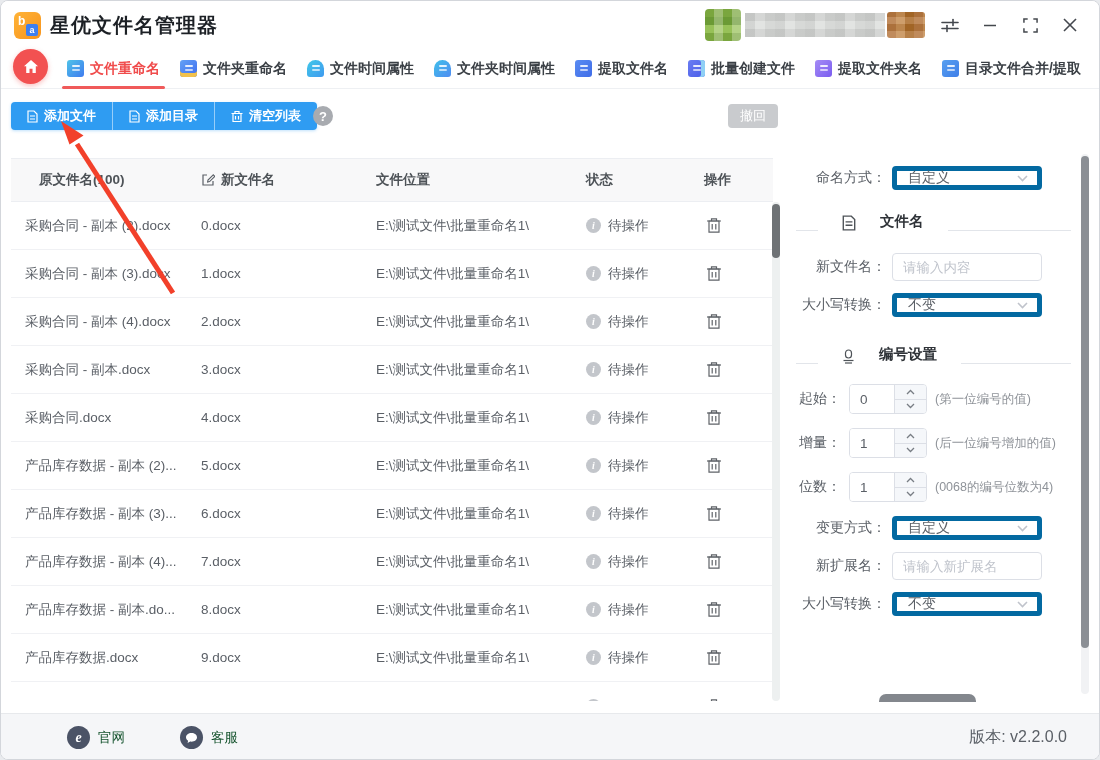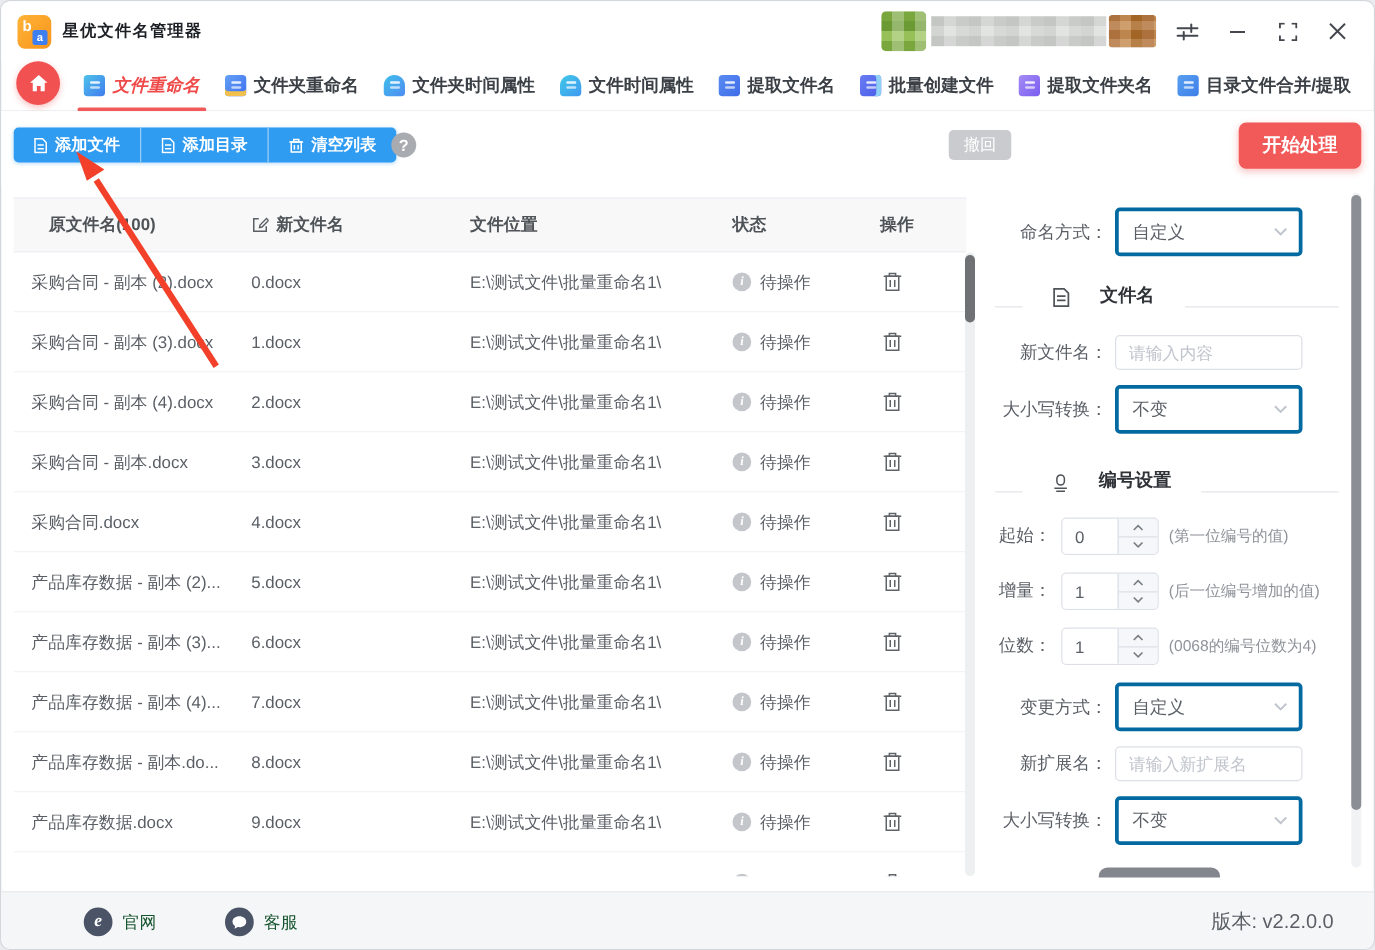--- a/index.html
+++ b/index.html
@@ -5,58 +5,58 @@
   * { box-sizing: border-box; margin: 0; padding: 0; }
   html,body { width:1100px; height:760px; }
   body { font-family:"Liberation Sans","DejaVu Sans",sans-serif; background:#e9ebee; overflow:hidden; }
   .window { position:relative; width:1100px; height:760px; background:#fff; border:1px solid #d3d6db; border-radius:8px; overflow:hidden; }
 
   
   .titlebar { height:48px; display:flex; align-items:center; padding:0 14px 0 13px; background:#fff; }
   .app-logo { position:relative; width:27px; height:27px; border-radius:6px; background:linear-gradient(135deg,#ffb337,#f7941d); margin-right:9px; flex-shrink:0; }
   .app-logo .b { position:absolute; left:4px; top:2px; color:#fff; font-size:12px; font-weight:700; }
   .app-logo .a { position:absolute; right:3px; bottom:3px; width:12px; height:12px; background:#3d7ff0; border-radius:2px; color:#fff; font-size:9px; font-weight:700; display:flex; align-items:center; justify-content:center; }
-  .app-title { font-size:13px; font-weight:700; color:#1c2025; letter-spacing:1px; }
+  .app-title { font-size:20px; font-weight:700; color:#1c2025; letter-spacing:1px; }
   .tb-right { margin-left:auto; display:flex; align-items:center; }
   .blur-avatar { width:36px; height:32px; border-radius:4px;
     background: repeating-linear-gradient(90deg, rgba(255,255,255,0) 0 9px, rgba(255,255,255,.28) 9px 18px),
                 repeating-linear-gradient(0deg, #7aa63e 0 8px, #97c158 8px 16px, #6b9a35 16px 24px); }
   .blur-name { width:140px; height:24px; margin-left:4px;
     background: repeating-linear-gradient(0deg, rgba(0,0,0,.05) 0 8px, rgba(255,255,255,.08) 8px 16px),
                 repeating-linear-gradient(90deg, #cfd1cf 0 10px, #e0e2e0 10px 20px, #d4d6d4 20px 30px); }
   .blur-vip { width:38px; height:26px; border-radius:3px; margin-left:2px;
     background: repeating-linear-gradient(0deg, rgba(255,255,255,.15) 0 7px, rgba(0,0,0,.05) 7px 14px),
                 repeating-linear-gradient(90deg, #b5773f 0 9px, #c68d52 9px 18px, #aa6a28 18px 27px); }
   .winbtn { width:30px; height:30px; margin-left:10px; display:flex; align-items:center; justify-content:center; cursor:pointer; color:#44484e; }
   .winbtn svg { display:block; }
 
   
   .tabbar { position:relative; height:40px; display:flex; align-items:stretch; padding-left:66px; border-bottom:1px solid #eef0f3; white-space:nowrap; }
   .home-btn { position:absolute; left:12px; top:0px; width:35px; height:35px; border-radius:50%; background:#f25151; display:flex; align-items:center; justify-content:center; cursor:pointer; box-shadow:0 2px 5px rgba(242,81,81,.35); }
   .tab { display:flex; align-items:center; gap:6px; margin-right:20px; font-size:14px; font-weight:600; color:#3b4046; position:relative; cursor:pointer; }
-  .tab.active { color:#f04b4b;font-style:italic; }
+  .tab.active { color:#f04b4b; }
   .tab.active::after { content:""; position:absolute; left:-5px; right:-5px; bottom:-1px; height:3px; border-radius:2px; background:#f05a5a; }
   .tab-icon { width:17px; height:17px; border-radius:3px; flex-shrink:0; }
   .tab-icon::after { content:""; display:block; width:8px; height:2px; margin:5px auto 0; border-radius:1px; background:rgba(255,255,255,.85); box-shadow:0 4px 0 rgba(255,255,255,.65); }
   .file-rename-icon       { background:linear-gradient(135deg,#4fc3e8,#3f7bf0); }
   .folder-rename-icon     { background:linear-gradient(135deg,#63a1f5,#3f6ef0); box-shadow:inset 0 -4px 0 #f2c14b; }
   .file-time-icon         { background:linear-gradient(135deg,#41c8e8,#3f9af0); border-radius:50% 50% 3px 3px; }
   .folder-time-icon       { background:linear-gradient(135deg,#3fc0ea,#4f8cf2); border-radius:50% 50% 3px 3px; }
   .extract-filename-icon  { background:linear-gradient(135deg,#5a8cf2,#3f6ce8); }
   .extract-foldername-icon{ background:linear-gradient(135deg,#a58cf5,#7a5cf0); }
   .batch-create-icon      { background:linear-gradient(135deg,#6a7df2,#4a5ce8); box-shadow:inset -4px 0 0 #8fd0f5; }
   .merge-extract-icon     { background:linear-gradient(135deg,#58a0f0,#3e7ee8); }
 
   
   .toolbar { position:relative; height:60px; background:#fff; }
   .btn-group { position:absolute; left:10px; top:13px; display:flex; background:#2f9cf2; border-radius:4px; overflow:hidden; box-shadow:0 1px 3px rgba(47,156,242,.3); }
   .tool-btn { display:flex; align-items:center; gap:6px; color:#fff; font-size:13px; font-weight:600; padding:0 16px; height:28px; border-right:1px solid rgba(255,255,255,.5); cursor:pointer; background:transparent; }
   .tool-btn:last-child { border-right:none; }
   .help-circle { position:absolute; left:312px; top:17px; width:20px; height:20px; border-radius:50%; background:#a8abb0; color:#fff; font-size:13px; font-weight:700; display:flex; align-items:center; justify-content:center; cursor:pointer; }
-  .undo-btn { position:absolute; left:758px; top:15px; width:50px; height:24px; border-radius:4px; background:#c9cbce; color:#fff; font-size:13px; display:flex; align-items:center; justify-content:center; cursor:not-allowed; }
+  .undo-btn { position:absolute; left:727px; top:15px; width:50px; height:24px; border-radius:4px; background:#c9cbce; color:#fff; font-size:13px; display:flex; align-items:center; justify-content:center; cursor:not-allowed; }
   .start-btn { position:absolute; right:10px; top:9px; width:98px; height:37px; border-radius:6px; background:#f25959; color:#fff; font-size:15px; font-weight:600; display:flex; align-items:center; justify-content:center; cursor:pointer; box-shadow:0 2px 6px rgba(242,89,89,.35); }
 
   
   .main { display:flex; height:564px; position:relative; }
 
   .table-wrap { width:780px; padding:9px 0 0 10px; position:relative; flex-shrink:0; }
   .thead { display:flex; align-items:center; width:762px; height:44px; background:#f8f8f9; border-top:1px solid #eceef2; border-bottom:1px solid #eceef2; font-size:13.5px; font-weight:700; color:#4e5358; }
   .c1 { width:190px; } .c2 { width:175px; } .c3 { width:210px; } .c4 { width:112px; } .c5 { width:75px; padding-left:6px; }
   .thead .c1 { padding-left:28px; }
   .c1,.c2,.c3 { overflow:hidden; text-overflow:ellipsis; white-space:nowrap; }
@@ -69,21 +69,21 @@
   .info-i::before { content:"i"; font:italic 700 10px "Liberation Serif","DejaVu Serif",serif; }
   .trash-btn { background:none; border:none; cursor:pointer; padding:2px; display:flex; }
   .vscroll { position:absolute; left:771px; top:53px; width:8px; height:499px; background:#edf0f0; border-radius:4px; }
   .vscroll .thumb { position:absolute; top:2px; left:0; width:8px; height:54px; background:#6e7275; border-radius:4px; cursor:pointer; }
 
   
   .settings-panel { position:relative; flex:1; height:553px; overflow:hidden; padding-top:17px; font-size:14px; color:#5a5f66; }
   .sel-row { display:flex; align-items:center; margin-bottom:12px; }
   .plabel { width:105px; text-align:right; flex-shrink:0; }
   .nlabel { width:60px; text-align:right; flex-shrink:0; margin-right:8px; }
-  .sel-box { width:150px; height:39px; margin-left:6px; border:3px solid #0369a1; border-radius:4px; background:#fff; display:flex; align-items:center; justify-content:space-between; padding:0 9px 0 11px; cursor:pointer; color:#5a5f66; }
+  .sel-box { width:150px; height:24px; margin-left:6px; border:5px solid #0369a1; border-radius:4px; background:#fff; display:flex; align-items:center; justify-content:space-between; padding:0 9px 0 11px; cursor:pointer; color:#5a5f66; }
   .text-input { width:150px; height:28px; margin-left:6px; border:1px solid #dcdfe6; border-radius:4px; padding:0 10px; font-size:13.5px; color:#5a5f66; font-family:inherit; outline:none; }
   .text-input::placeholder { color:#c0c4cc; }
   .section-div { display:flex; align-items:flex-end; gap:24px; margin:22px 28px 22px 15px; }
   .section-div.num { margin-top:28px; margin-bottom:20px; }
   .section-div.ext { margin-top:17px; margin-bottom:22px; }
   .dash { width:22px; height:1px; background:#e2e5ea; flex-shrink:0; }
   .dash.grow { flex:1; width:auto; }
   .sec-title { font-weight:700; color:#2f3338; font-size:14.5px; }
   .num-row { display:flex; align-items:center; margin-bottom:14px; }
   .spinner { width:78px; height:30px; border:1px solid #dcdfe6; border-radius:4px; display:flex; overflow:hidden; background:#fff; }
@@ -161,26 +161,26 @@
     <div style="display:flex; align-items:stretch;">
         <div class="tab active">
     <span class="tab-icon file-rename-icon"></span>
     <span class="tab-label">文件重命名</span>
   </div>
         <div class="tab">
     <span class="tab-icon folder-rename-icon"></span>
     <span class="tab-label">文件夹重命名</span>
   </div>
         <div class="tab">
+    <span class="tab-icon file-time-icon"></span>
+    <span class="tab-label">文件时间属性</span>
+  </div>
+        <div class="tab">
     <span class="tab-icon folder-time-icon"></span>
     <span class="tab-label">文件夹时间属性</span>
-  </div>
-        <div class="tab">
-    <span class="tab-icon file-time-icon"></span>
-    <span class="tab-label">文件时间属性</span>
   </div>
         <div class="tab">
     <span class="tab-icon extract-filename-icon"></span>
     <span class="tab-label">提取文件名</span>
   </div>
         <div class="tab">
     <span class="tab-icon batch-create-icon"></span>
     <span class="tab-label">批量创建文件</span>
   </div>
         <div class="tab">
@@ -220,21 +220,20 @@
             <line x1="4.5" y1="6" x2="4.5" y2="9.5"></line>
             <line x1="7.5" y1="6" x2="7.5" y2="9.5"></line>
           </svg>
         <span>清空列表</span>
       </div>
     </div>
     <div class="help-circle">
         <span>?</span>
       </div>
     <div class="undo-btn">撤回</div>
-    <div class="start-btn">开始处理</div>
   </div>
 
   <div class="main">
 
     <div class="table-wrap">
       <div class="thead">
         <div class="c1">原文件名(100)</div>
         <div class="c2 hdr2">
           <svg width="14" height="14" viewBox="0 0 14 14" fill="none" stroke="#5a5f66" stroke-width="1.2">
               <path d="M6 2H2v10h10V8"></path>

